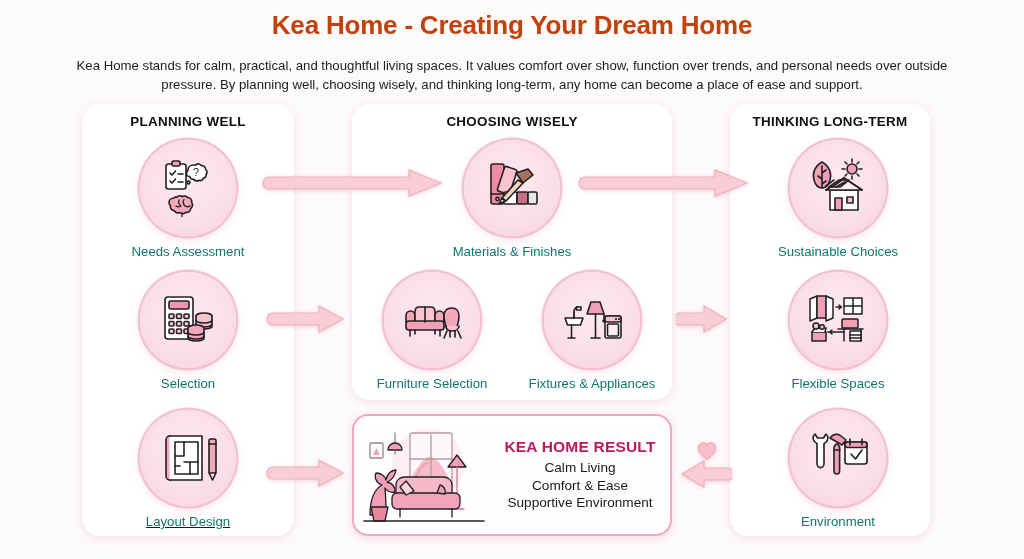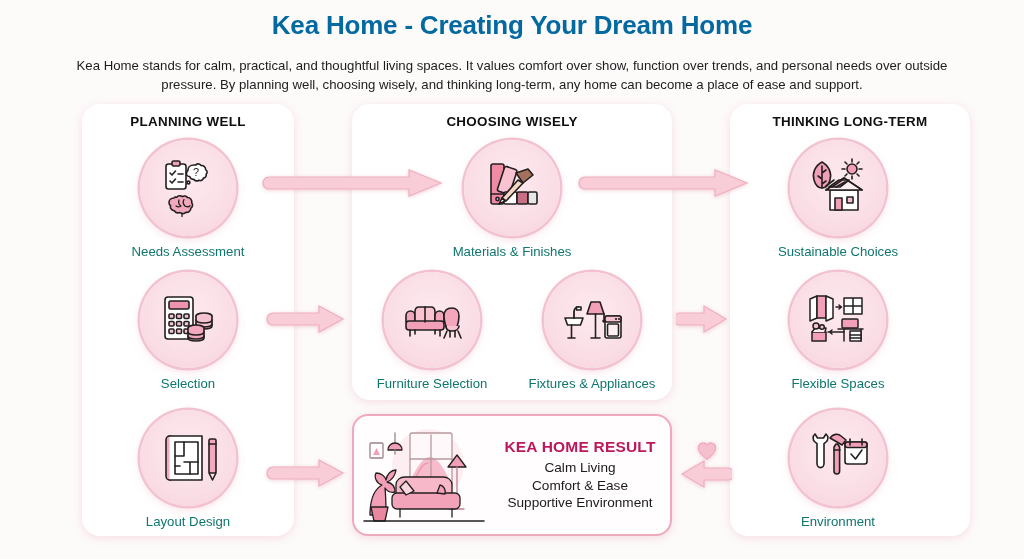--- a/index.html
+++ b/index.html
@@ -23,40 +23,40 @@
     position: absolute;
     top: 0; left: 0;
     width: 1024px;
     padding-top: 10px;
     text-align: center;
   }
   #title {
     font-size: 26px;
     font-weight: bold;
     letter-spacing: -0.2px;
-    color: #0369a1;
+    color: #c2410c;
   }
   #subtitle {
     margin: 16px auto 0;
     width: 880px;
     font-size: 13.2px;
     line-height: 1.42;
     color: #1d1d1d;
   }
 
   
   .panel {
     position: absolute;
     background: #ffffff;
     border-radius: 18px;
     box-shadow: 0 2px 9px rgba(226,150,168,0.28);
   }
   #panel-left   { left: 82px;  top: 104px; width: 212px; height: 432px; }
   #panel-mid    { left: 352px; top: 104px; width: 320px; height: 296px; }
-  #panel-right  { left: 730px; top: 104px; width: 240px; height: 432px; padding-left: 40px; }
+  #panel-right  { left: 730px; top: 104px; width: 200px; height: 432px; padding-left: 40px; }
 
   .panel-title {
     position: absolute;
     top: 10px;
     left: 0; right: 0;
     text-align: center;
     font-size: 13.4px;
     font-weight: bold;
     letter-spacing: 0.3px;
     color: #101010;
@@ -103,21 +103,21 @@
   .caption {
     margin-top: 8px;
     font-size: 13.2px;
     color: #0f766e;
     white-space: nowrap;
   }
 
   
   #node-needs      { left: 82px;  top: 140px; width: 212px; }
   #node-budget     { left: 82px;  top: 272px; width: 212px; }
-  #node-layout     { left: 82px;  top: 410px; width: 212px; }
+  #node-layout     { left: 82px;  top: 410px; width: 212px; text-decoration: underline; }
   #node-materials  { left: 352px; top: 140px; width: 320px; }
   #node-furniture  { left: 352px; top: 272px; width: 160px; }
   #node-fixtures   { left: 512px; top: 272px; width: 160px; }
   #node-sustain    { left: 730px; top: 140px; width: 216px; }
   #node-flexible   { left: 730px; top: 272px; width: 216px; }
   #node-maint      { left: 730px; top: 410px; width: 216px; }
 
   
   .arrow { position: absolute; }
   .arrow svg { display: block; filter: drop-shadow(0 1px 2px rgba(226,150,168,0.45)); }

